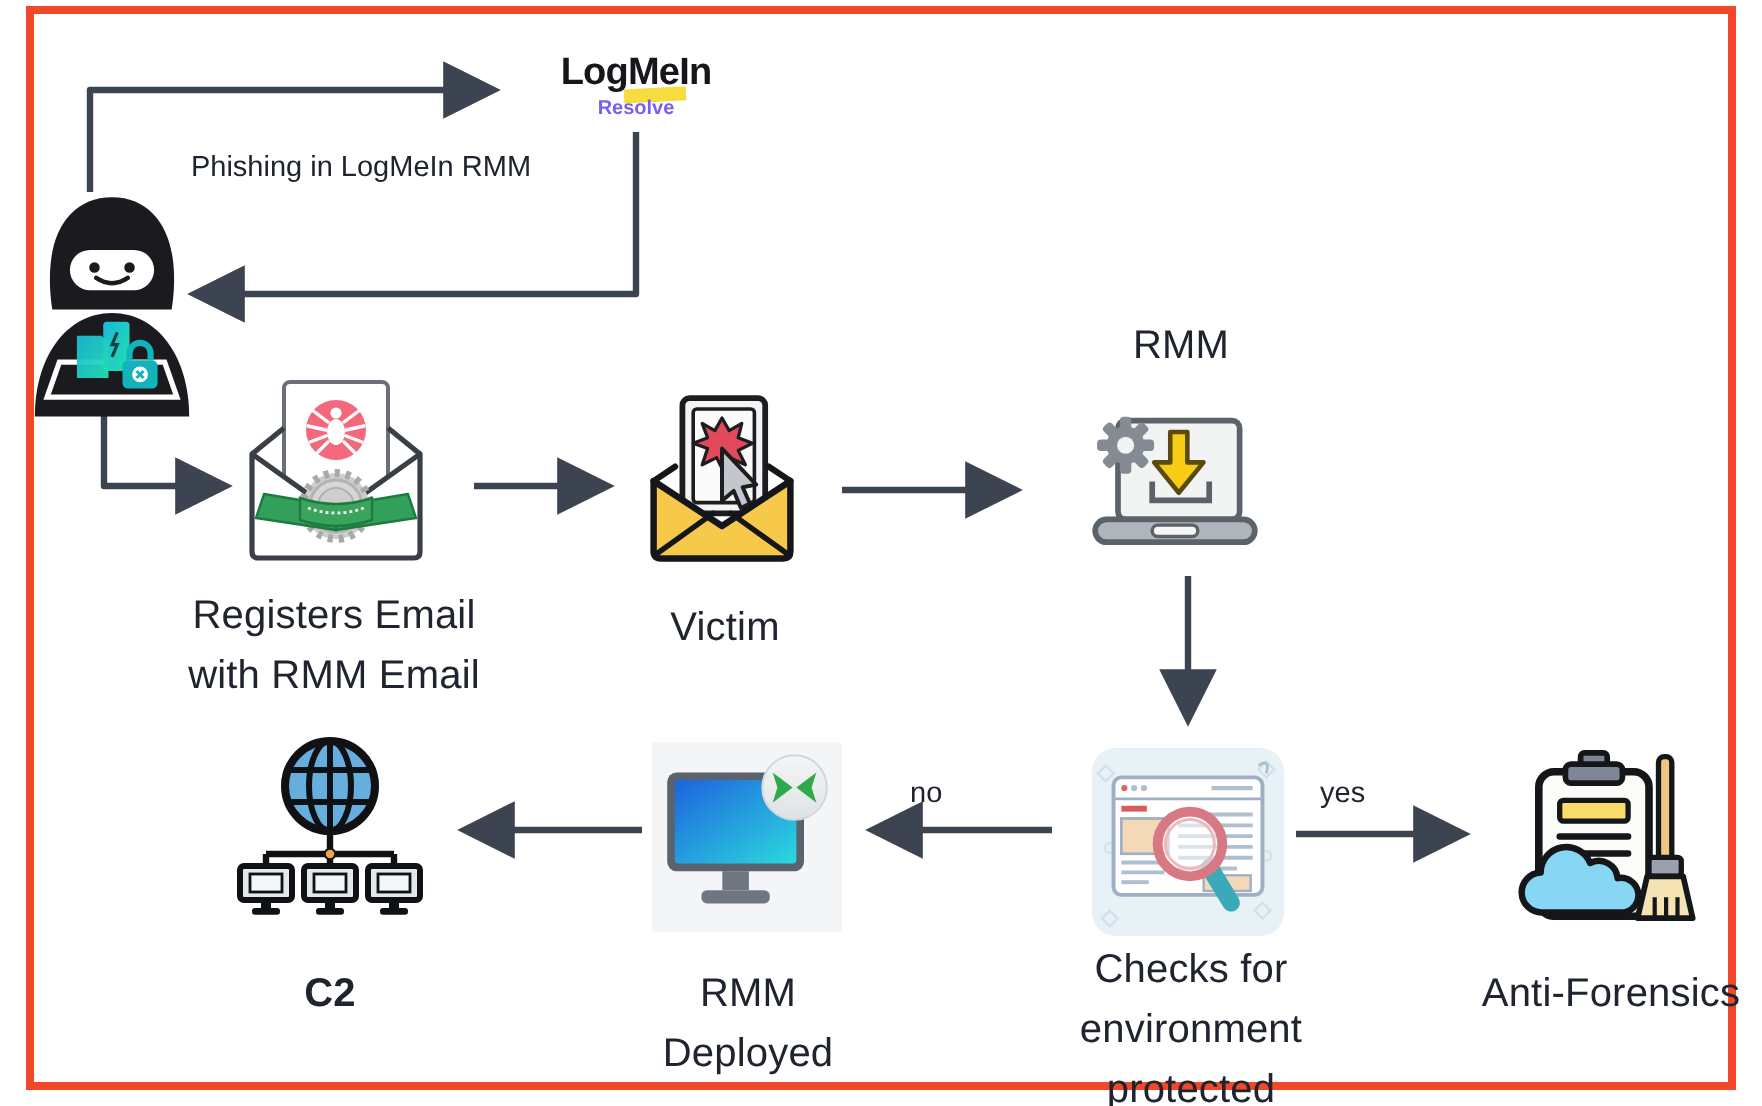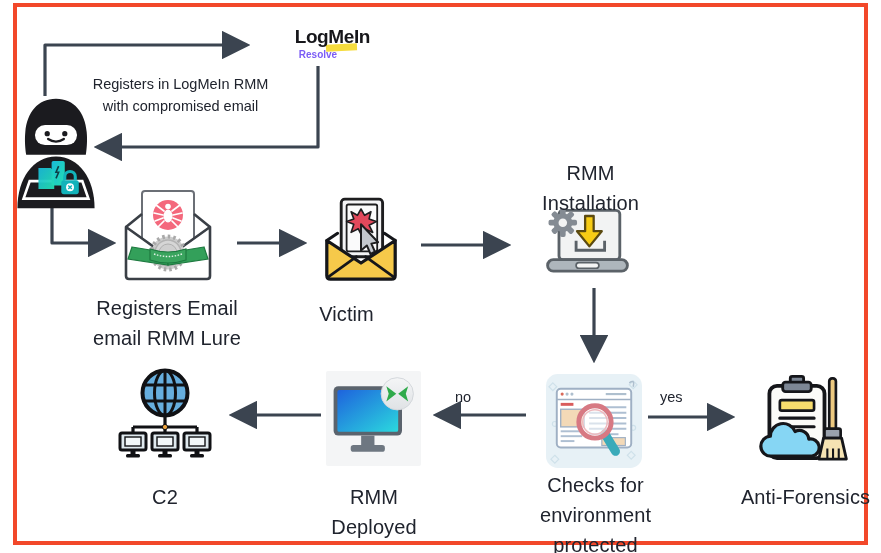--- a/index.html
+++ b/index.html
@@ -9,21 +9,21 @@
          border:4px solid #F2482A;background:#ffffff;z-index:0;}
   .node-label{position:absolute;text-align:center;font-size:20px;line-height:1.5;
               color:#20242e;letter-spacing:.1px;z-index:3;}
   .node-label span{display:block;}
   .edge-label{position:absolute;text-align:left;font-size:14.5px;color:#20242e;z-index:3;}
   .icon-box{position:absolute;z-index:2;}
   .icon-box svg{display:block;width:100%;height:100%;}
   #arrow-layer{position:absolute;left:0;top:0;width:881px;height:553px;z-index:1;pointer-events:none;}
   
   .logo{position:absolute;left:266px;top:26px;width:104px;text-align:center;z-index:3;}
-  .logo .brand{font-size:19px;font-weight:800;color:#17171B;letter-spacing:-0.4px;text-align:right;}
+  .logo .brand{font-size:19px;font-weight:800;color:#17171B;letter-spacing:-0.4px;}
   .logo .brand .hl{position:relative;display:inline-block;}
   .logo .brand .hl i{position:absolute;left:-2px;right:-3px;bottom:-3px;height:7px;
                      background:#F6DC3D;transform:rotate(-3deg);z-index:-1;}
   .logo .brand .hl b{font-style:normal;font-weight:800;position:relative;}
   .logo .product{font-size:10px;font-weight:700;color:#7B5CF5;margin-top:1px;}
   .annotation{position:absolute;left:58px;top:73px;width:245px;text-align:center;
               font-size:14.5px;line-height:1.55;color:#20242e;z-index:3;}
   .annotation span{display:block;}
 </style>
 </head>
@@ -49,22 +49,21 @@
     <path d="M648,417 L729,417" marker-end="url(#ah)"></path>
   </g>
 </svg>
 
 <div class="logo">
   <div class="brand"><span>Log</span><span class="hl"><i></i><b>Me</b></span><span>In</span></div>
   <div class="product">Resolve</div>
 </div>
 
 <div class="annotation">
-  <span>Registers in LogMeIn RMM</span>
-  <span>with compromised email</span>
+  <span>Phishing in LogMeIn RMM</span>
 </div>
 
 <div class="icon-box" style="left:12px;top:96px;width:88px;height:114px;">
 <svg viewBox="0 0 100 130">
   <defs>
         <linearGradient id="tg" x1="0" y1="0" x2="1" y2="1">
     <stop offset="0" stop-color="#19b9d8"></stop>
           <stop offset="1" stop-color="#23dfb0"></stop>
         </linearGradient>
       </defs>
@@ -259,39 +258,38 @@
   <path d="M14 86 a10.5 10.5 0 0 1 -1 -21 a13.5 13.5 0 0 1 26 -5 a10 10 0 0 1 14.5 8 a9 9 0 0 1 3.5 18 Z" fill="#86d6f4" stroke="#15161a" stroke-width="3.4" stroke-linejoin="round"></path>
   <rect x="75" y="4" width="7" height="55" rx="3" fill="#ecc980" stroke="#15161a" stroke-width="2.8"></rect>
   <rect x="70" y="57" width="17" height="10" rx="2" fill="#99a1ad" stroke="#15161a" stroke-width="2.8"></rect>
   <path d="M69 67 H88 L93 89 H64 Z" fill="#f5e3b3" stroke="#15161a" stroke-width="3" stroke-linejoin="round"></path>
   <path d="M73 78 V89 M79 78 V89 M85 78 V89" stroke="#15161a" stroke-width="2.2"></path>
 </svg>
 </div>
 
 <div class="node-label" style="left:92px;top:293px;width:150px;">
   <span>Registers Email</span>
-    <span>email RMM Lure</span>
-</div>
-<div class="node-label" style="left:284px;top:299px;width:125px;">
+    <span>with RMM Email</span>
+</div>
+<div class="node-label" style="left:300px;top:299px;width:125px;">
   <span>Victim</span>
 </div>
 <div class="node-label" style="left:528px;top:158px;width:125px;">
   <span>RMM</span>
-    <span>Installation</span>
 </div>
 <div class="node-label" style="left:533px;top:470px;width:125px;">
   <span>Checks for</span>
     <span>environment</span>
     <span>protected</span>
 </div>
 <div class="node-label" style="left:313px;top:482px;width:122px;">
   <span>RMM</span>
     <span>Deployed</span>
 </div>
-<div class="node-label" style="left:95px;top:482px;width:140px;">
+<div class="node-label" style="left:95px;top:482px;width:140px;font-weight:bold;">
   <span>C2</span>
 </div>
 <div class="node-label" style="left:728px;top:482px;width:155px;">
   <span>Anti-Forensics</span>
 </div>
 
 <div class="edge-label" style="left:455px;top:389px;width:60px;">no</div>
 <div class="edge-label" style="left:660px;top:389px;width:60px;">yes</div>
 
 </body></html>

